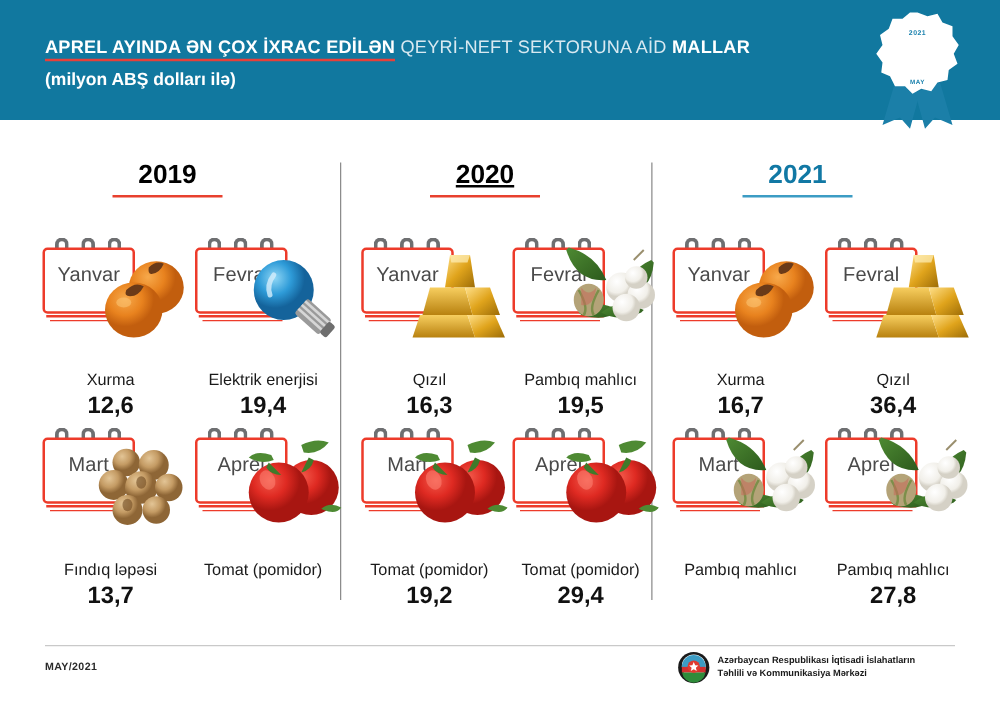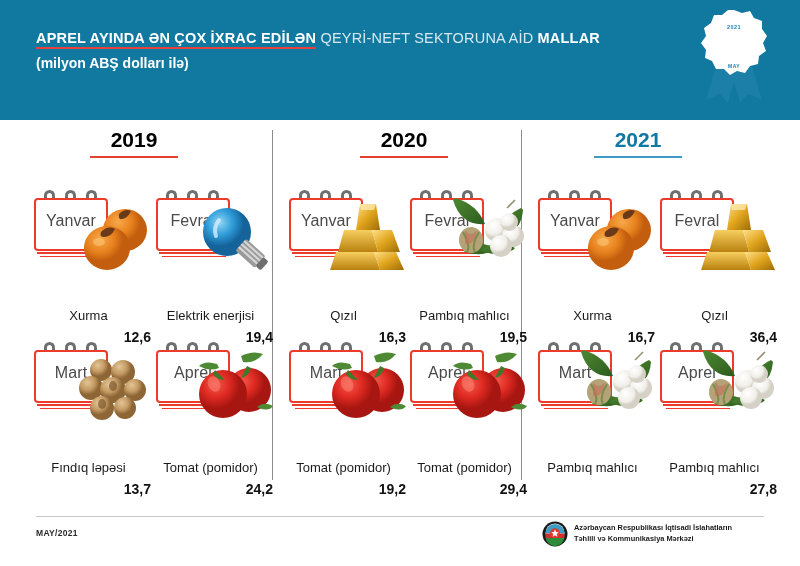--- a/index.html
+++ b/index.html
@@ -6,21 +6,21 @@
   html,body { width:800px; height:566px; }
   body {
     font-family:"Liberation Sans", sans-serif;
     background:#ffffff;
     position:relative;
     overflow:hidden;
   }
 
   
   .header {
-    position:absolute; left:0; top:0; width:800px; height:120px;
+    position:absolute; left:0; top:0; width:800px; height:96px;
     background:#11789F;
   }
   .header-titles { position:absolute; left:36px; top:28px; }
   .title-line1 {
     font-size:14.5px; letter-spacing:.2px; color:#ffffff;
     white-space:nowrap; line-height:20px;
   }
   .t-bold-ul {
     font-weight:bold; color:#fff;
     border-bottom:2.5px solid #E8403A; padding-bottom:1px;
@@ -50,21 +50,21 @@
     position:absolute; left:0; top:59px; width:88px; text-align:center;
     font-size:5px; font-weight:bold; color:#1B82AE; letter-spacing:.4px;
   }
 
   
   .year-row { position:absolute; left:0; top:128px; width:640px; height:34px; }
   .year-block { position:absolute; text-align:center; width:200px; }
   .year-label { font-size:21px; font-weight:bold; line-height:24px; }
   .year-rule { height:1.6px; width:88px; margin:4px auto 0; }
   .y2019 { left:34px; }
-  .y2020 { left:304px; }
+  .y2020 { left:288px;text-decoration:underline; }
   .y2021 { left:538px; }
 
   .vdiv {
     position:absolute; top:130px; width:1px; height:350px;
     background:#8C8C8C;
   }
   .vdiv1 { left:272px; }
   .vdiv2 { left:521px; }
 
   
@@ -96,24 +96,24 @@
     position:absolute; left:0; top:22px; width:74px; text-align:center;
     font-size:16px; color:#4A4A4A; letter-spacing:.1px;
   }
 
   
   .art { position:absolute; right:-4px; top:14px; width:80px; height:84px; }
   .art svg { display:block; overflow:visible; }
 
   .item-name {
     text-align:center; font-size:13px; color:#1A1A1A;
-    line-height:16px; margin-top:20px; white-space:nowrap;
+    line-height:16px; margin-top:8px; white-space:nowrap;
   }
   .item-value {
-    text-align:right; font-size:14px; font-weight:bold;
+    text-align:center; font-size:19px; font-weight:bold;
     color:#111111; line-height:24px; margin-top:1px;
   }
 
   
   .c1 { left:26px; }  .c2 { left:148px; }
   .c3 { left:281px; } .c4 { left:402px; }
   .c5 { left:530px; } .c6 { left:652px; }
   .rowA { top:0px; }  .rowB { top:152px; }
 
   
@@ -309,21 +309,20 @@
           <circle cx="52" cy="44" r="22" fill="url(#tg)"></circle>
           <circle cx="26" cy="48" r="24" fill="url(#tg)"></circle>
           <path d="M18 24 q6 6 10 10 q-8 0-12-6z" fill="#3F7A2A"></path>
           <path d="M50 20 q-4 8-6 12 q8-2 10-10z" fill="#3F7A2A"></path>
           <path d="M62 62 q10 4 14-2 q-9-5-16 1z" fill="#4E8A33"></path>
           <ellipse cx="17" cy="38" rx="6" ry="8" fill="#FF8A7A" opacity=".5" transform="rotate(-25 17 38)"></ellipse>
         </svg>
       </div>
     </div>
     <div class="item-name">Tomat (pomidor)</div>
-    <div class="item-value">24,2</div>
   </div>
 
   <div class="item c3 rowA">
     <div class="item-visual">
       <div class="cal">
         <div class="ring r1"></div>
         <div class="ring r2"></div>
         <div class="ring r3"></div>
         <div class="cal-body"></div>
         <div class="cal-shadow1"></div>

